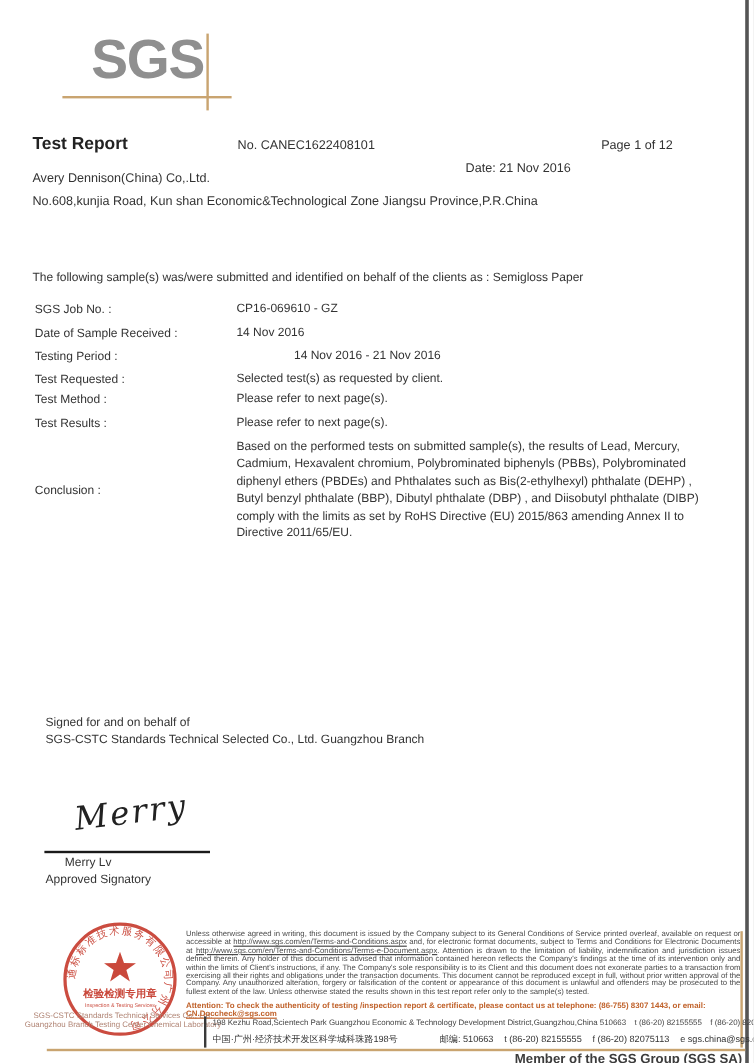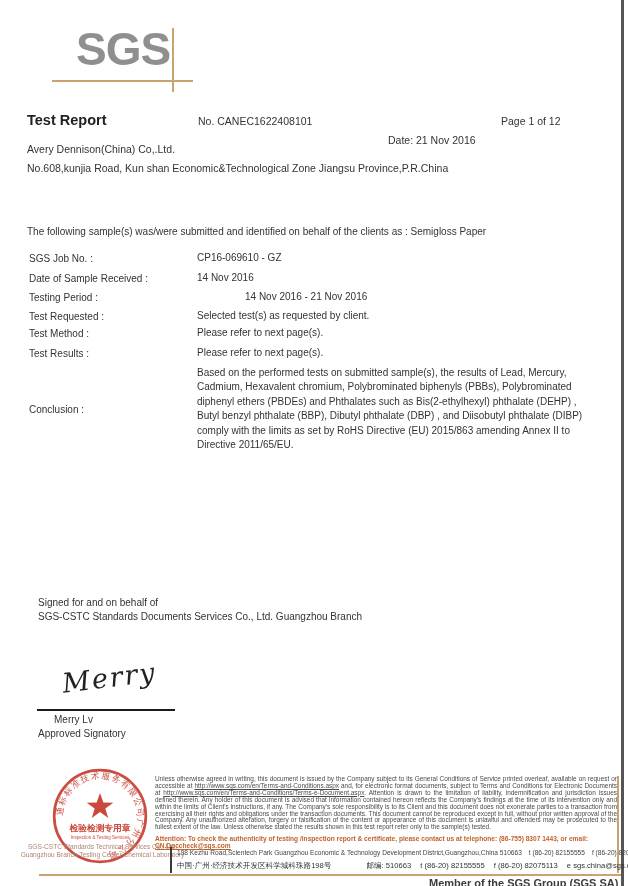--- a/index.html
+++ b/index.html
@@ -113,21 +113,21 @@
   <div class="field-row row-5">
     <div class="field-label">Test Results :</div>
     <div class="field-value">Please refer to next page(s).</div>
   </div>
   <div class="field-row row-6">
     <div class="field-label">Conclusion :</div>
     <div class="field-value">Based on the performed tests on submitted sample(s), the results of Lead, Mercury, Cadmium, Hexavalent chromium, Polybrominated biphenyls (PBBs), Polybrominated diphenyl ethers (PBDEs) and Phthalates such as Bis(2-ethylhexyl) phthalate (DEHP) , Butyl benzyl phthalate (BBP), Dibutyl phthalate (DBP) , and Diisobutyl phthalate (DIBP) comply with the limits as set by RoHS Directive (EU) 2015/863 amending Annex II to Directive 2011/65/EU.</div>
   </div>
 
   <div class="signed-for">Signed for and on behalf of</div>
-  <div class="signed-company">SGS-CSTC Standards Documents Services Co., Ltd. Guangzhou Branch</div>
+  <div class="signed-company">SGS-CSTC Standards Technical Selected Co., Ltd. Guangzhou Branch</div>
   <div class="handwriting">Merry</div>
   <div class="sig-line"></div>
   <div class="sig-name">Merry Lv</div>
   <div class="sig-title">Approved Signatory</div>
 
   <svg class="stamp" viewBox="0 0 96 96">
     <circle cx="48" cy="48" r="44" fill="none" stroke="#c5392b" stroke-width="2.6" opacity="0.9"></circle>
     <defs>
       <path id="ringpath" d="M 12,48 a 36,36 0 1,1 72,0 a 36,36 0 1,1 -72,0" fill="none"></path>
     </defs>

